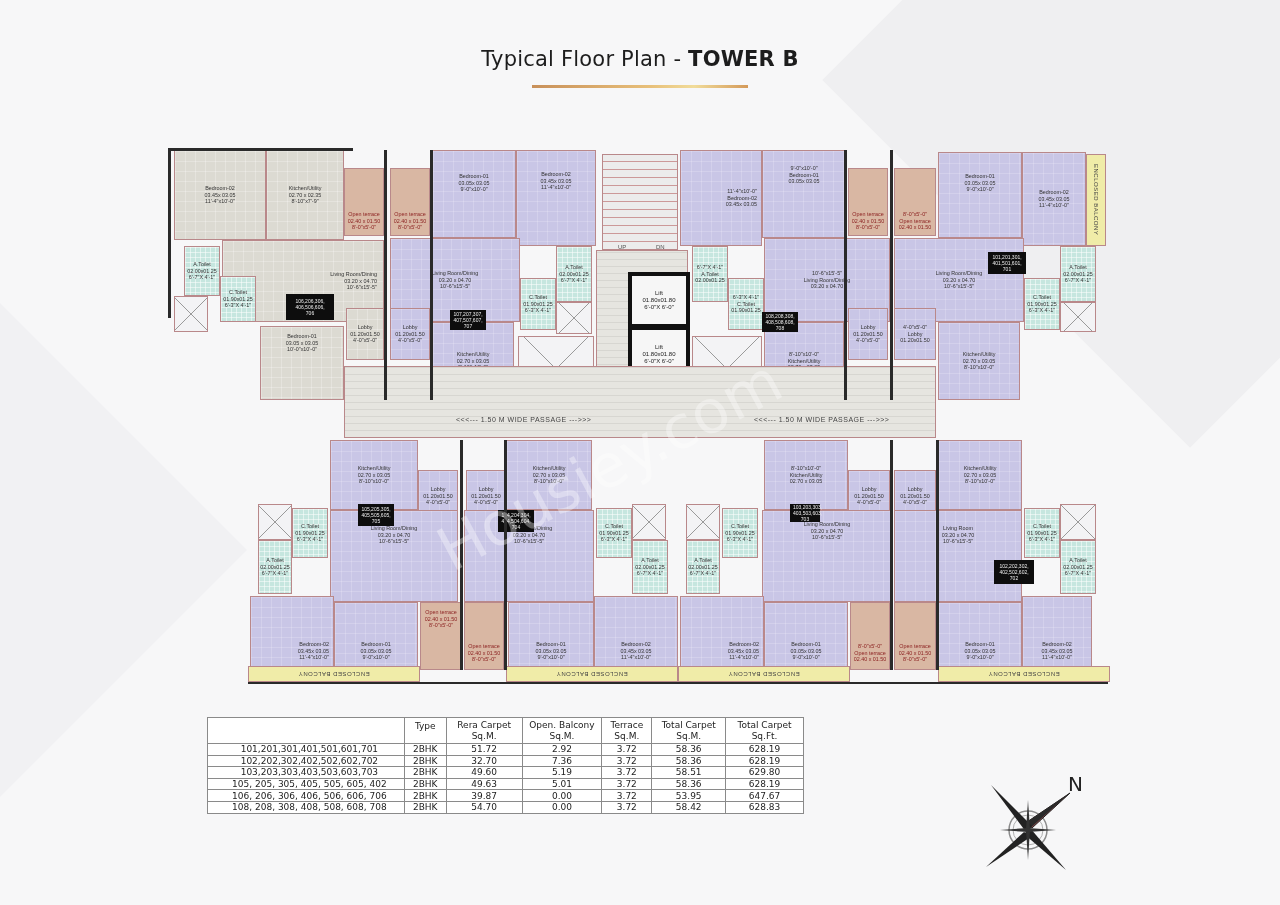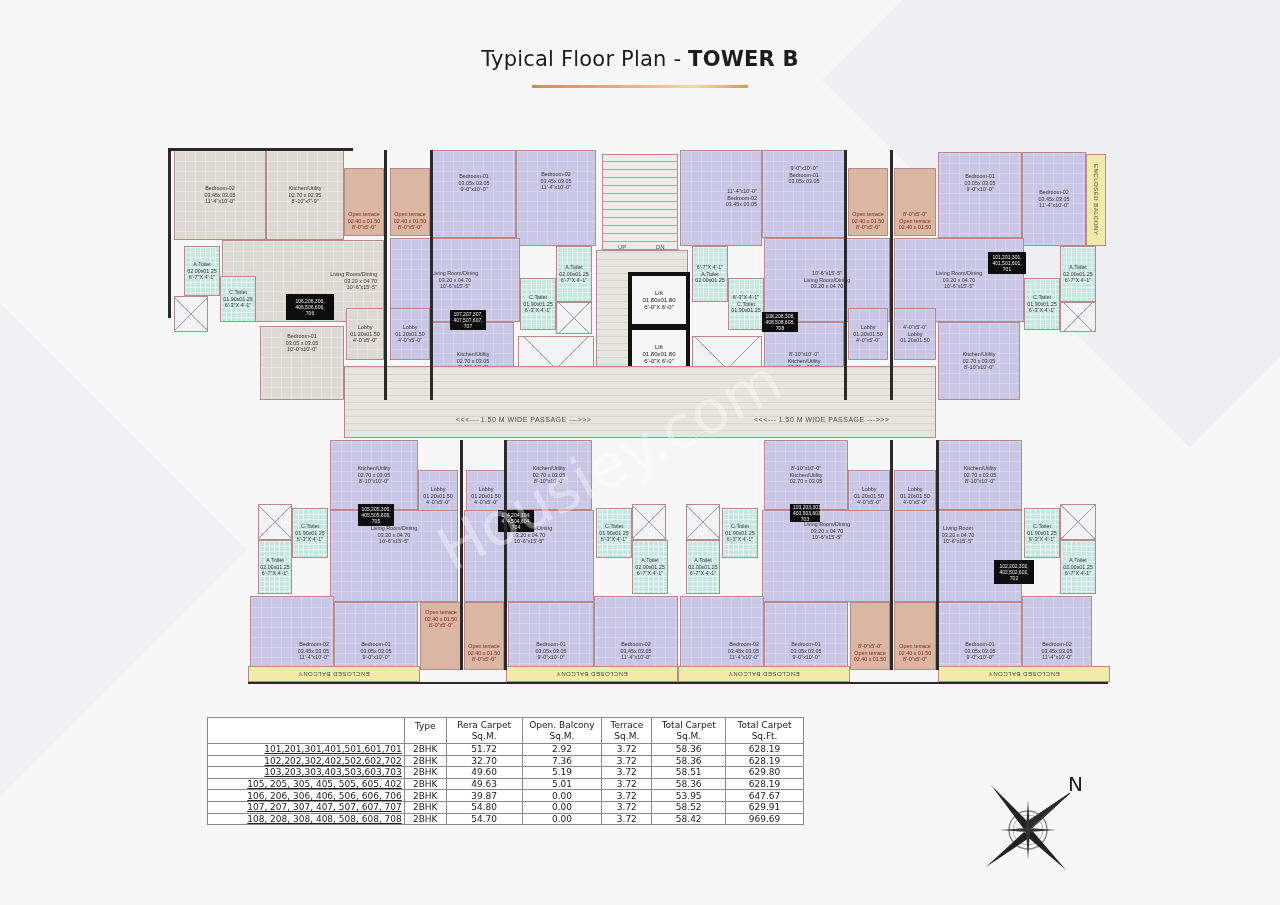--- a/index.html
+++ b/index.html
@@ -56,21 +56,21 @@
   .wall { position: absolute; background: #2a2a2a; }
   .updn { position: absolute; font-size: 6px; color: #555; }
   
   table.area {
     position: absolute; left: 207px; top: 717px; width: 597px;
     border-collapse: collapse; font-family: "DejaVu Sans", sans-serif; font-size: 9px; color: #222;
     background: #fff;
   }
   table.area th, table.area td { border: 1px solid #8a8a8a; text-align: center; padding: 0 2px; height: 11.6px; line-height: 10px; font-weight: normal; }
   table.area th { height: 26px; line-height: 11px; }
-  table.area td:first-child { text-align: right; padding-left: 9px; text-decoration: underline; }
+  table.area td:first-child { text-align: center; padding-left: 9px; }
   .compass { position: absolute; left: 978px; top: 770px; width: 110px; height: 110px; }
   .watermark { position: absolute; left: 420px; top: 430px; font-size: 60px; color: rgba(255,255,255,.35); transform: rotate(-28deg); font-family: "DejaVu Sans", sans-serif; }
 </style>
 </head>
 <body>
 
 <div class="bg-shape" style="left:930px;top:-180px;width:520px;height:520px;"></div>
 <div class="bg-shape" style="left:-260px;top:340px;width:420px;height:420px;background:#f1f1f3;"></div>
 
 <div class="title"><span>Typical Floor Plan - </span><b>TOWER B</b></div>
@@ -564,36 +564,27 @@
     <tr>
       <td>106, 206, 306, 406, 506, 606, 706</td>
         <td>2BHK</td>
         <td>39.87</td>
         <td>0.00</td>
         <td>3.72</td>
         <td>53.95</td>
         <td>647.67</td>
     </tr>
     <tr>
-      <td>107, 207, 307, 407, 507, 607, 707</td>
-        <td>2BHK</td>
-        <td>54.80</td>
-        <td>0.00</td>
-        <td>3.72</td>
-        <td>58.52</td>
-        <td>629.91</td>
-    </tr>
-    <tr>
       <td>108, 208, 308, 408, 508, 608, 708</td>
         <td>2BHK</td>
         <td>54.70</td>
         <td>0.00</td>
         <td>3.72</td>
         <td>58.42</td>
-        <td>969.69</td>
+        <td>628.83</td>
     </tr>
   </tbody>
 </table>
 
 <div class="compass">
   <svg width="110" height="110" viewBox="0 0 110 110">
     <circle cx="50" cy="60" r="19" fill="none" stroke="#8c8c8c" stroke-width="1.5"></circle>
     <circle cx="50" cy="60" r="15" fill="none" stroke="#b0b0b0" stroke-width="1"></circle>
     <polygon points="92,23 54,58 46,54" fill="#8a4848" stroke="#222" stroke-width="1"></polygon>
     <polygon points="92,23 46,54 50,60" fill="#2a2a2a"></polygon>

